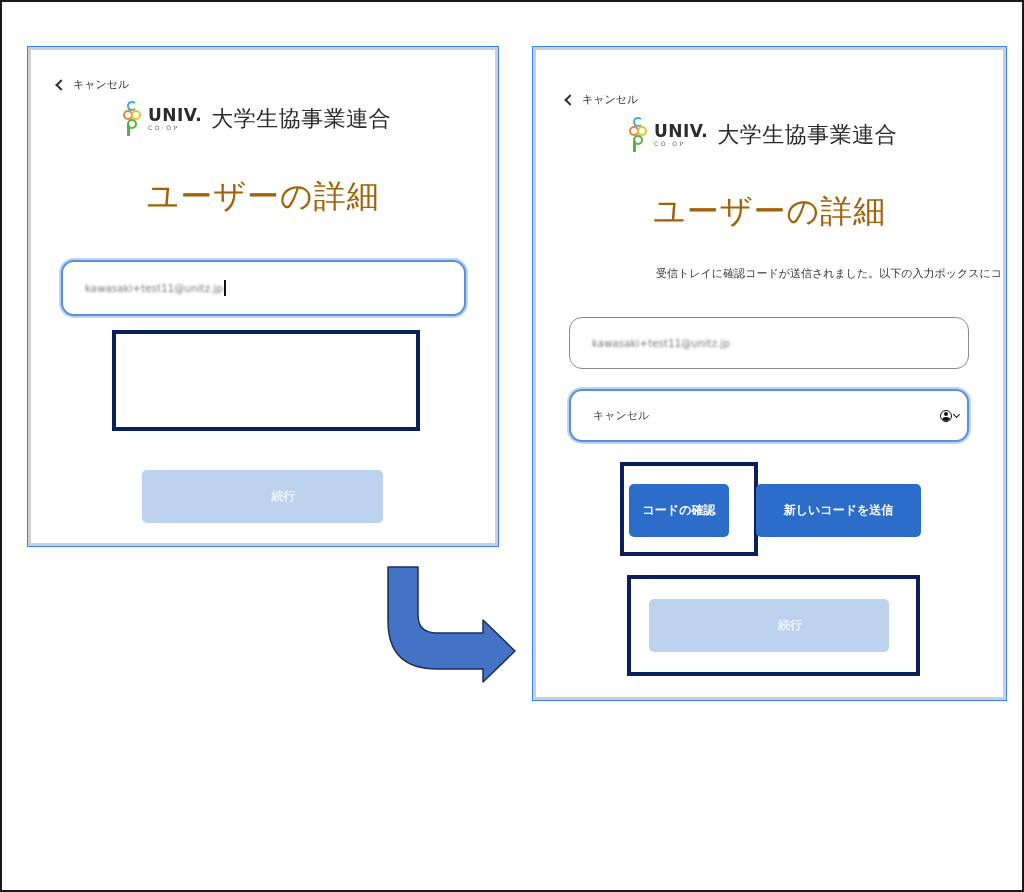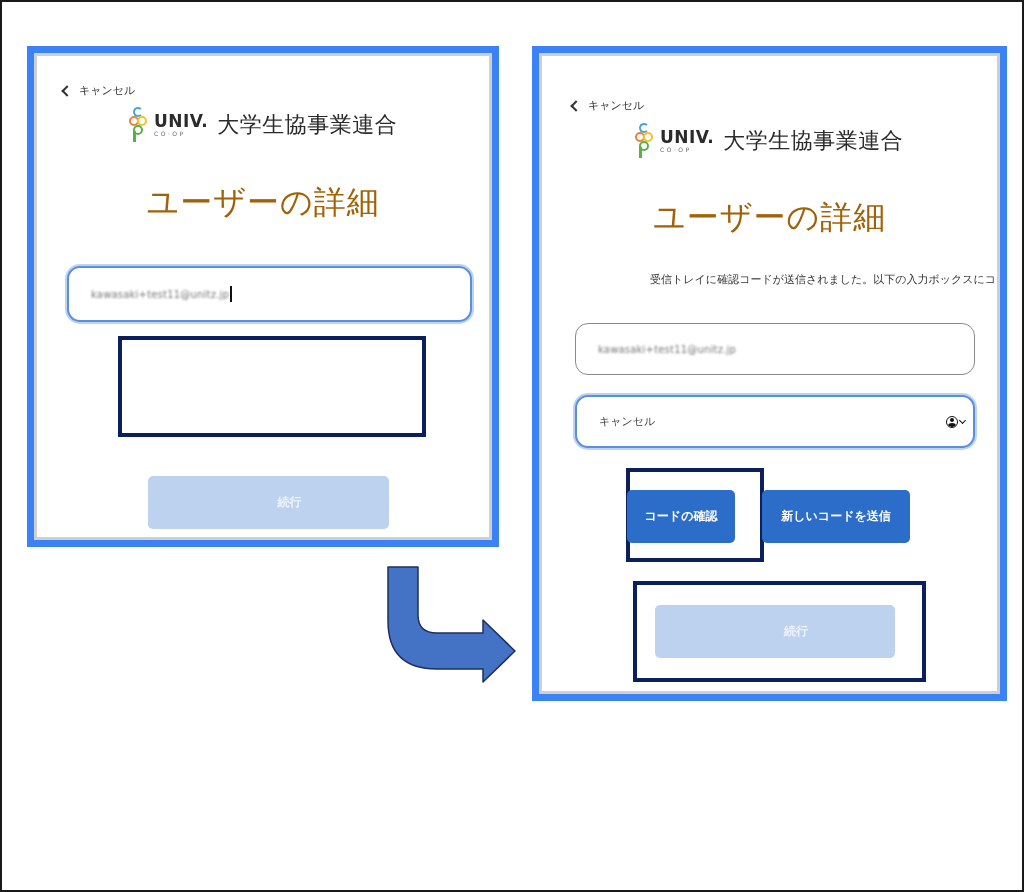--- a/index.html
+++ b/index.html
@@ -6,21 +6,21 @@
     html, body { width: 1024px; height: 892px; background: #ffffff; overflow: hidden; }
     body { font-family: "DejaVu Sans", "Liberation Sans", sans-serif; position: relative; }
 
     .frame {
       position: absolute; left: 0; top: 0; width: 1024px; height: 892px;
       border: 2px solid #1a1a1a; background: #fff;
     }
 
     .panel {
       position: absolute; background: #fff;
-      border: 7px solid #3b82f6;
+      border: 1px solid #3b82f6;
       box-shadow: inset 0 0 0 3px #cfcfcf;
     }
     .panel-inner { position: absolute; inset: 4px; background: #fff; }
 
     #panel-left  { left: 27px;  top: 46px; width: 472px; height: 501px; }
     #panel-right { left: 532px; top: 46px; width: 475px; height: 655px; }
 
     .cancel-link {
       position: absolute; display: flex; align-items: center; gap: 6px;
       font-size: 11px; color: #333; cursor: pointer;
@@ -176,19 +176,19 @@
 
     <div class="text-input focused" style="left:32px; top:338px; width:400px; height:53px; color:#444; font-size:11px;">
       <span>キャンセル</span>
       <span class="autofill-icon">
         <span class="person"></span>
         <span class="chev-down"></span>
       </span>
     </div>
 
     <div class="highlight-box" style="left:83px; top:411px; width:138px; height:94px;"></div>
-    <button class="btn btn-primary" style="left:84px; top:433px; width:108px; height:53px;">コードの確認</button>
-    <button class="btn btn-primary" style="left:219px; top:433px; width:148px; height:53px;">新しいコードを送信</button>
+    <button class="btn btn-primary" style="left:92px; top:433px; width:100px; height:53px;">コードの確認</button>
+    <button class="btn btn-primary" style="left:219px; top:433px; width:165px; height:53px;">新しいコードを送信</button>
 
     <div class="highlight-box" style="left:90px; top:524px; width:293px; height:101px;"></div>
     <button class="btn btn-disabled" style="left:112px; top:548px; width:240px; height:53px;">続行</button>
   </div>
 </div>
 
 </body></html>

